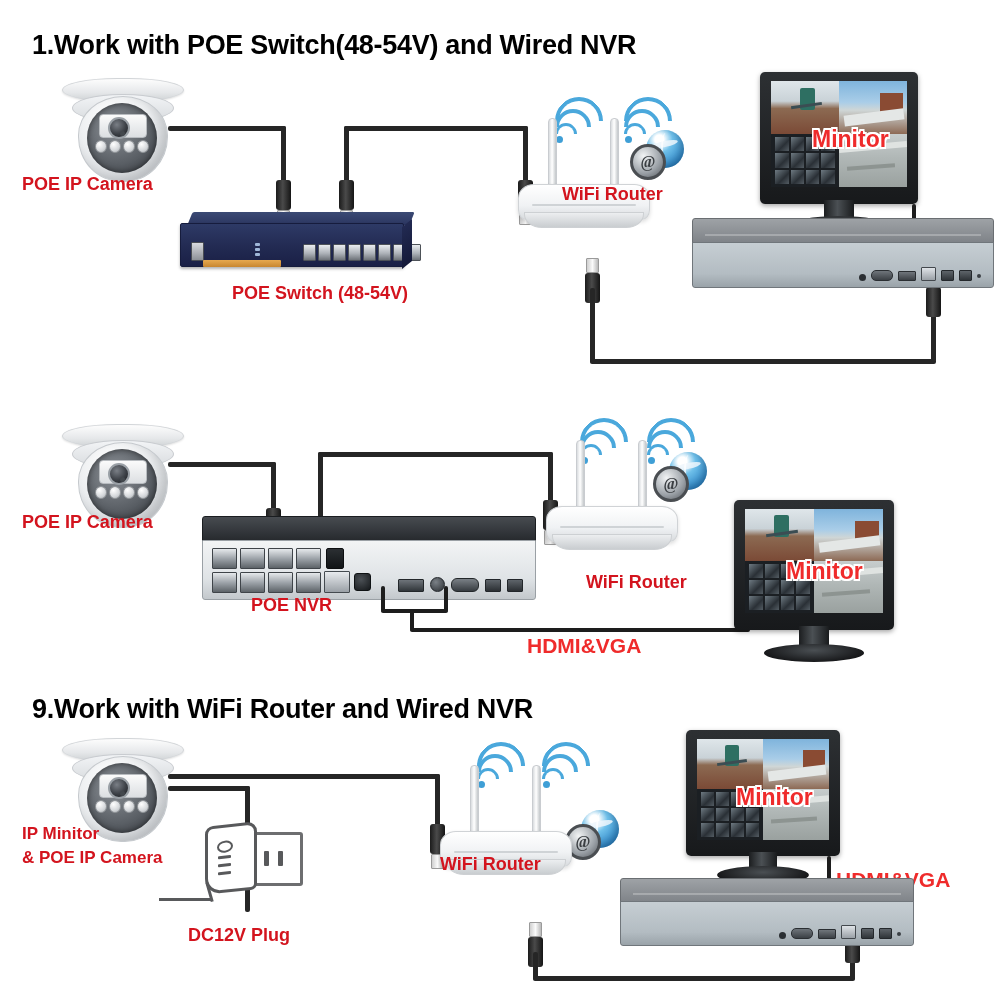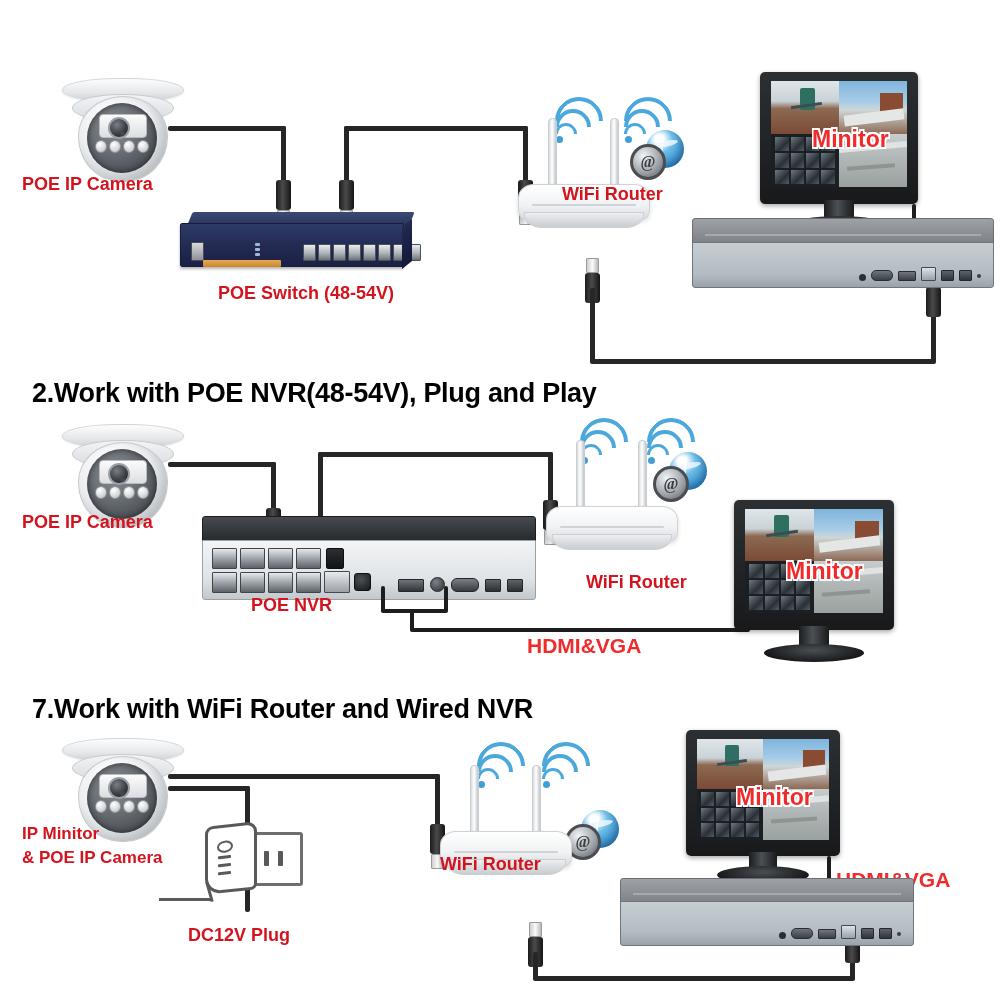--- a/index.html
+++ b/index.html
@@ -189,20 +189,21 @@
   .adp .sock{position:absolute;left:42px;top:12px;width:50px;height:48px;border:3px solid #6d6e70;border-radius:3px;background:#fff;}
   .adp .pin{position:absolute;top:16px;width:5px;height:15px;background:#58595b;border-radius:1px;}
   .adp .wire{position:absolute;left:3px;top:62px;width:3px;height:20px;background:#58595b;transform:rotate(-16deg);}
   .adp .wire2{position:absolute;left:-46px;top:78px;width:52px;height:3px;background:#58595b;}
 </style>
 </head>
 <body>
 
 <div class="stage">
 
+  <div class="abs heading" style="left:32px;top:30px;">1.Work with POE Switch(48-54V) and Wired NVR</div>
 
   <div class="cam" style="left:58px;top:78px;">
     <div class="base"></div>
     <div class="ring"></div>
     <div class="ball"></div>
     <div class="face"></div>
     <div class="lensbox">
       <div class="lens"></div>
     </div>
     <div class="dot"></div>
@@ -250,21 +251,21 @@
           <div class="port"></div>
           <div class="port"></div>
         <div class="port"></div>
           <div class="port"></div>
           <div class="port"></div>
           <div class="port"></div>
       </div>
     </div>
     <div class="side"></div>
   </div>
-  <div class="abs rlabel md" style="left:218px;top:283px;">POE Switch (48-54V)</div>
+  <div class="abs rlabel md" style="left:232px;top:283px;">POE Switch (48-54V)</div>
 
   <div class="wifi" style="left:553px;top:107px;">
     <i class="a3"></i>
       <i class="a2"></i>
       <i class="a1"></i>
       <span></span>
   </div>
   <div class="wifi" style="left:622px;top:107px;">
     <i class="a3"></i>
       <i class="a2"></i>
@@ -337,21 +338,20 @@
         <div class="vga"></div>
         <div class="hdmi"></div>
         <div class="lan"></div>
         <div class="usb"></div>
         <div class="usb"></div>
         <div class="dotled"></div>
       </div>
     </div>
   </div>
 
-  <div class="abs heading" style="left:32px;top:378px;">2.Work with POE NVR(48-54V), Plug and Play</div>
 
   <div class="cam" style="left:58px;top:424px;">
     <div class="base"></div>
       <div class="ring"></div>
       <div class="ball"></div>
       <div class="face"></div>
     <div class="lensbox">
         <div class="lens"></div>
       </div>
     <div class="dot"></div>
@@ -458,21 +458,21 @@
             <i></i>
           </div>
       </div>
       <div class="q4"></div>
     </div>
     <div class="neck" style="bottom:-24px;width:30px;height:28px;"></div>
     <div class="foot" style="bottom:-32px;width:100px;height:18px;"></div>
   </div>
   <div class="abs olabel monitor" style="left:786px;top:558px;">Minitor</div>
 
-  <div class="abs heading" style="left:32px;top:694px;">7.Work with WiFi Router and Wired NVR</div>
+  <div class="abs heading" style="left:32px;top:694px;">9.Work with WiFi Router and Wired NVR</div>
 
   <div class="cam" style="left:58px;top:738px;">
     <div class="base"></div>
       <div class="ring"></div>
       <div class="ball"></div>
       <div class="face"></div>
     <div class="lensbox">
         <div class="lens"></div>
       </div>
     <div class="dot"></div>

